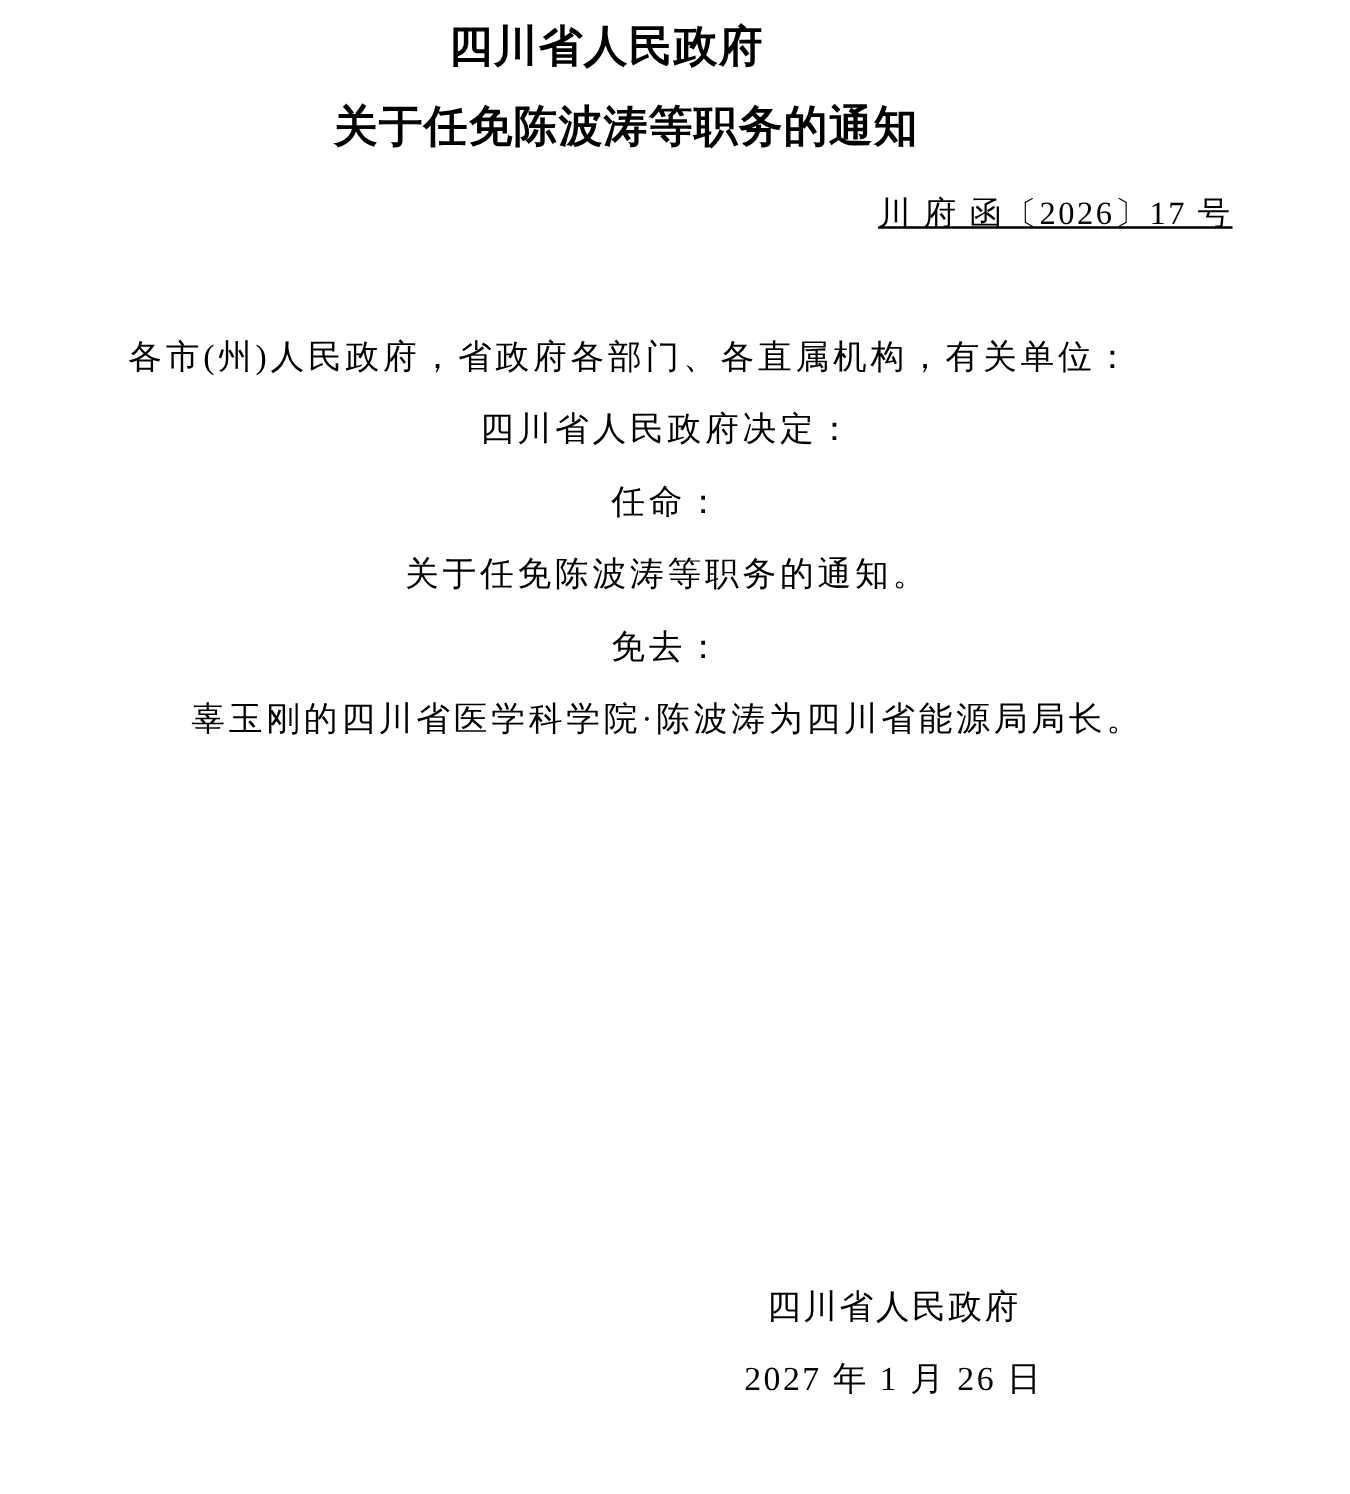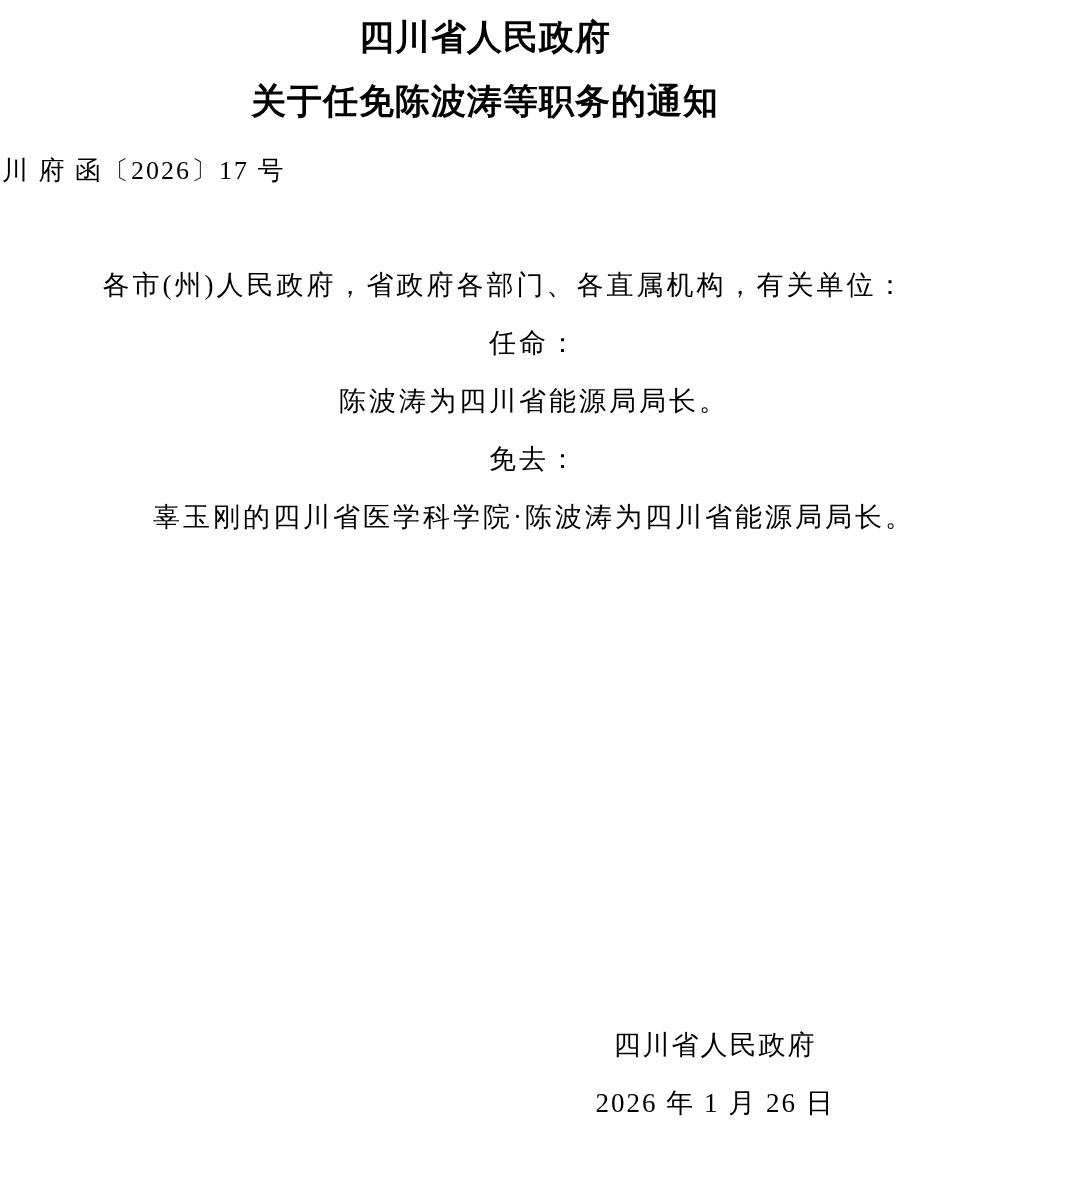--- a/index.html
+++ b/index.html
@@ -21,31 +21,32 @@
     left: 0;
     width: 970px;
     text-align: center;
     font-size: 35px;
     font-weight: bold;
     line-height: 44px;
     letter-spacing: 1px;
     white-space: nowrap;
   }
   .doc-title.line1 { top: 16px; }
-  .doc-title.line2 { top: 80px; }
+  .doc-title.line2 { top: 80px; padding-left: 16px; }
   .doc-number {
     position: absolute;
     top: 153px;
-    left: 2px;
+    left: 16px;
     width: 970px;
-    text-align: left;
+    text-align: right;
     font-size: 26px;
     line-height: 36px;
     letter-spacing: 2px;
     white-space: nowrap;
+    text-decoration: underline;
   }
   .doc-body {
     position: absolute;
     top: 256px;
     left: 94px;
     font-size: 27px;
     line-height: 58px;
     letter-spacing: 3px;
     white-space: nowrap;
   }
@@ -69,24 +70,25 @@
 <div class="page">
 
   <div class="doc-title line1">四川省人民政府</div>
 
   <div class="doc-title line2">关于任免陈波涛等职务的通知</div>
 
   <div class="doc-number">川 府 函〔2026〕17 号</div>
 
   <div class="doc-body">
     <p>各市(州)人民政府，省政府各部门、各直属机构，有关单位：</p>
+    <p class="indent">四川省人民政府决定：</p>
     <p class="indent">任命：</p>
-    <p class="indent">陈波涛为四川省能源局局长。</p>
+    <p class="indent">关于任免陈波涛等职务的通知。</p>
     <p class="indent">免去：</p>
     <p class="indent">辜玉刚的四川省医学科学院·陈波涛为四川省能源局局长。</p>
   </div>
 
   <div class="signature-block">
     <div>四川省人民政府</div>
-    <div>2026 年 1 月 26 日</div>
+    <div>2027 年 1 月 26 日</div>
   </div>
 
 </div>
 
 </body></html>

